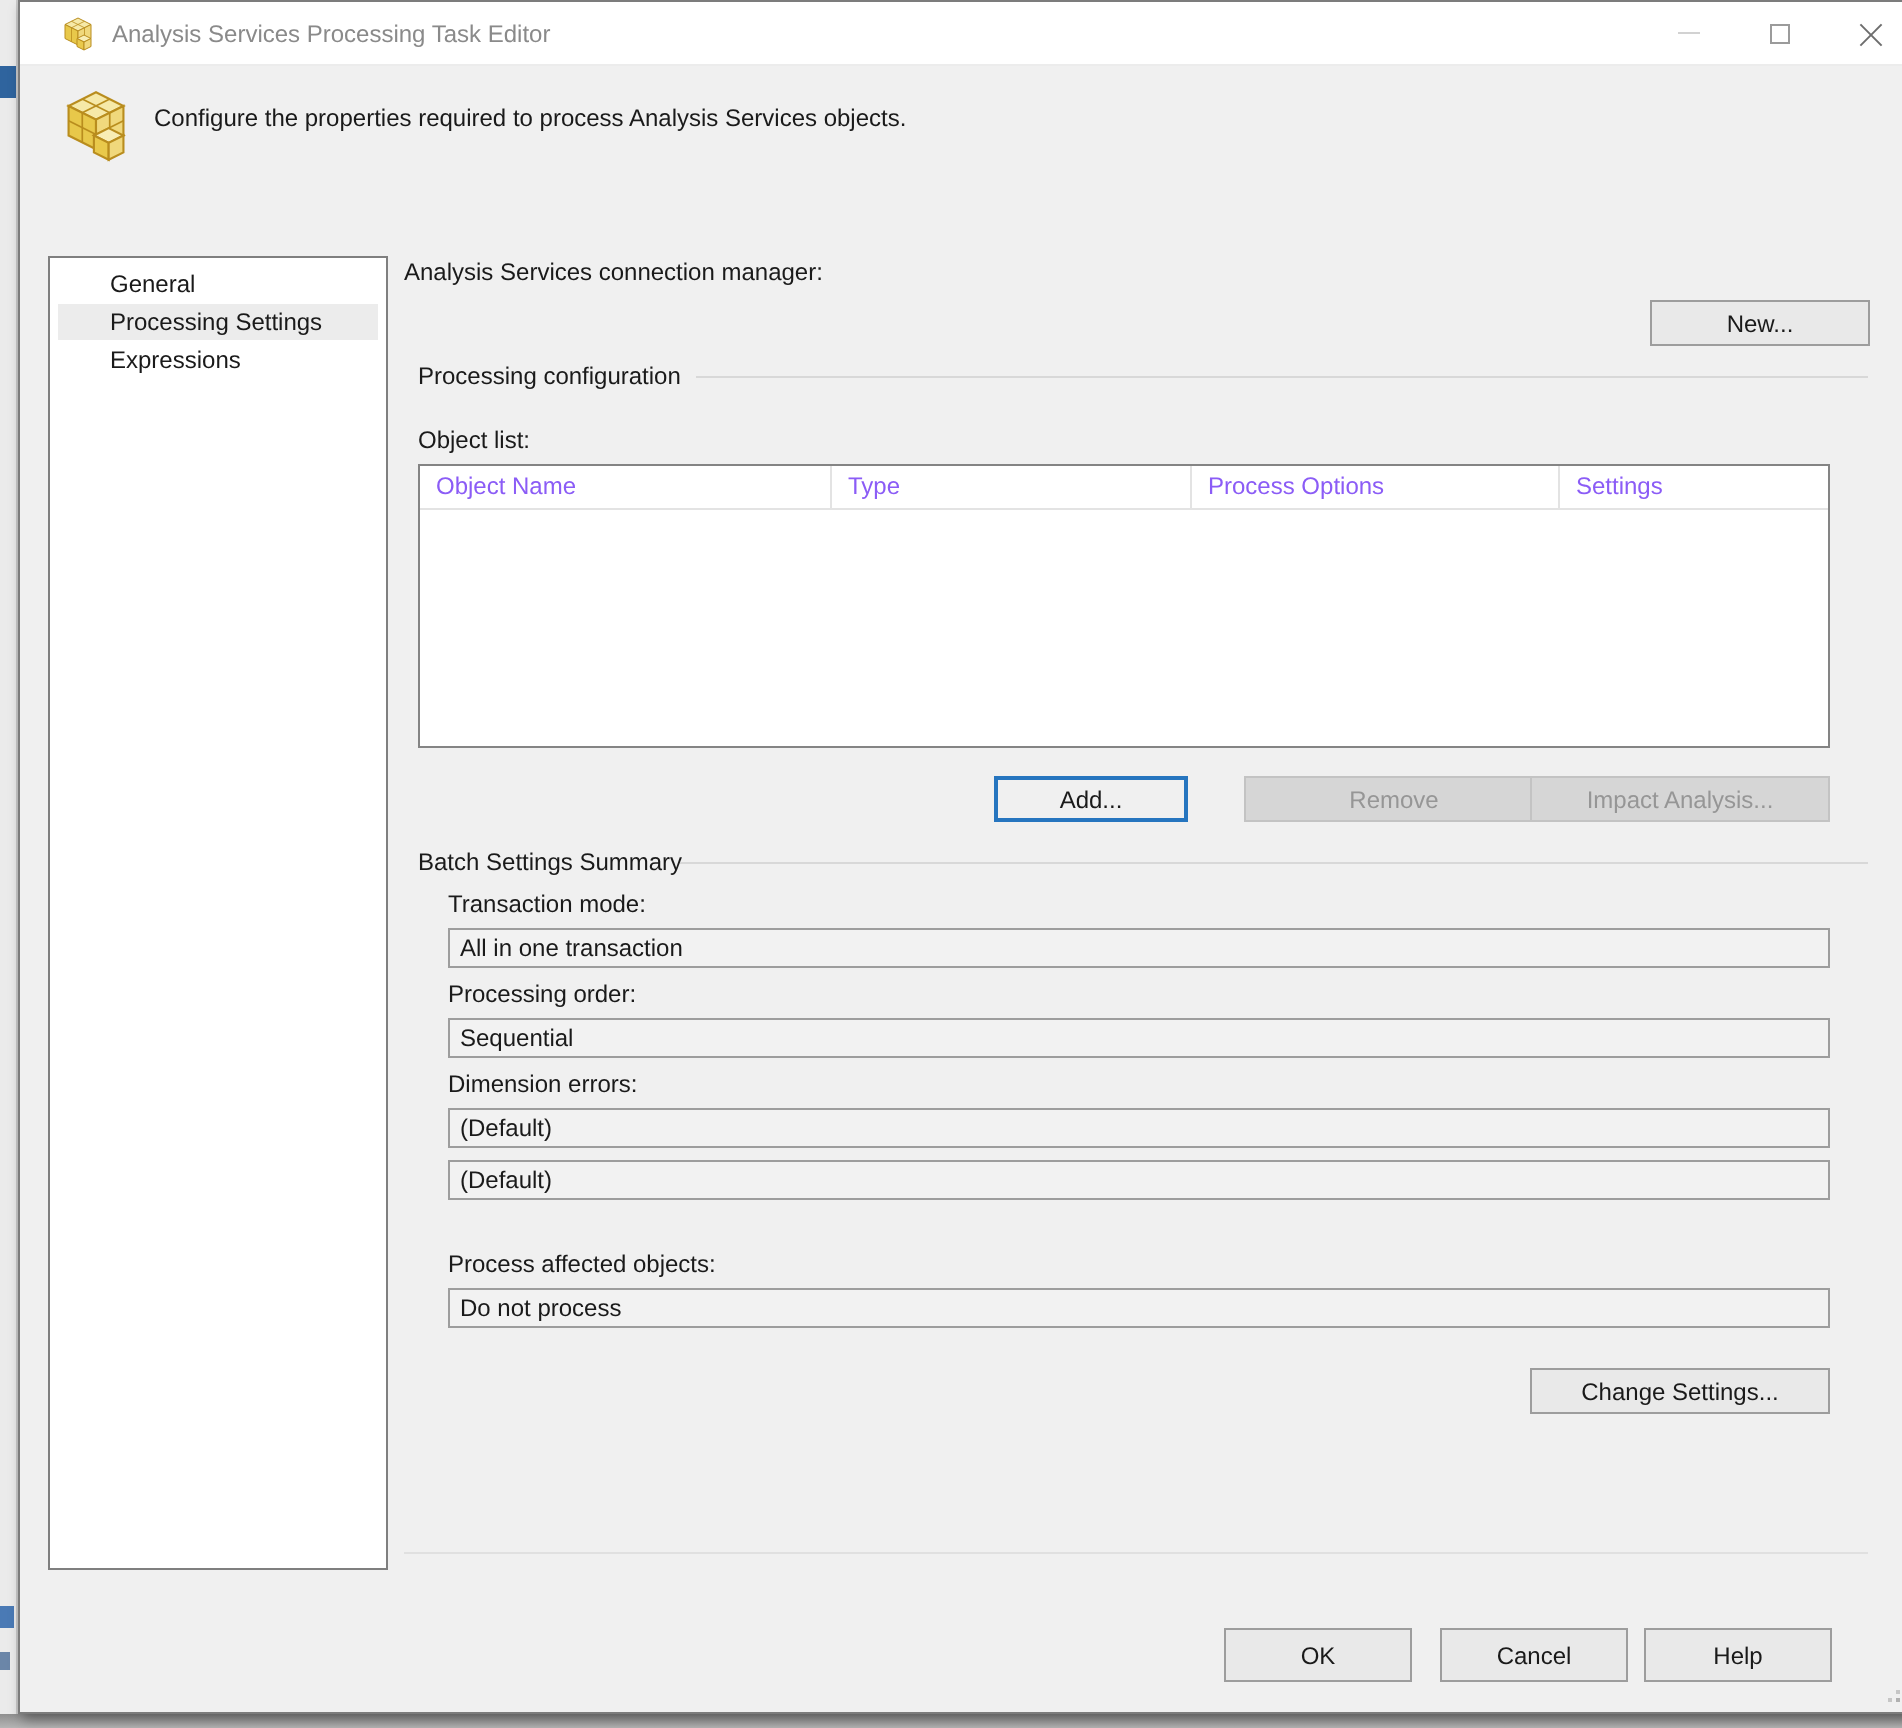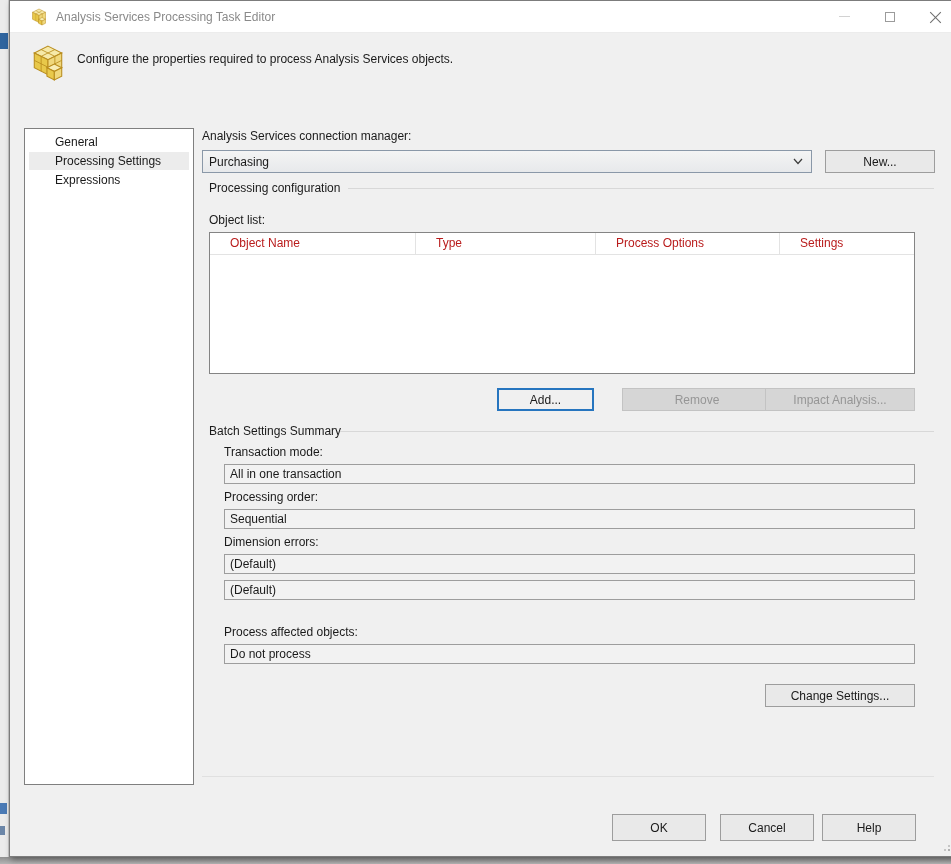--- a/index.html
+++ b/index.html
@@ -70,21 +70,21 @@
   .btn.default-focus { border:2px solid #2675bf; background:#f0f0f0; }
   .btn.disabled { background:#d6d6d6; border-color:#c3c3c3; color:#969696; }
 
   .group-line { position:absolute; height:1px; background:#d8d8d8; }
 
   .obj-table {
     position:absolute; left:7px; top:231px; width:706px; height:142px;
     background:#ffffff; border:1px solid #848484;
   }
   .obj-head { display:flex; height:22px; border-bottom:1px solid #e3e3e3; }
-  .obj-col { padding:3px 0 0 20px; color:#b91c1c; border-right:1px solid #e3e3e3; overflow:hidden; white-space:nowrap; }
+  .obj-col { padding:3px 0 0 8px; color:#8b5cf6; border-right:1px solid #e3e3e3; overflow:hidden; white-space:nowrap; }
   .obj-col:last-child { border-right:none; }
   .c0{width:206px;} .c1{width:180px;} .c2{width:184px;} .c3{flex:1;}
 
   .batch-fields { position:absolute; left:22px; top:444px; width:691px; }
   .bfield { height:45px; }
   .bfield .flabel { height:15px; margin-bottom:4px; }
   .bfield .fvalue {
     height:20px; line-height:18px; background:#f2f2f2;
     border:1px solid #9d9d9d; padding-left:5px; color:#1a1a1a;
   }
@@ -155,26 +155,20 @@
     <div style="height:3px"></div>
     <div class="side-item">General</div>
     <div class="side-item selected">Processing Settings</div>
     <div class="side-item">Expressions</div>
   </div>
 
   <div class="main">
 
     <span class="lbl" style="left:0; top:128px;">Analysis Services connection manager:</span>
 
-    <div class="combo">
-      <span class="combo-value">Purchasing</span>
-      <svg class="combo-arrow" viewBox="0 0 10 7">
-        <polyline points="1,1 5,5.5 9,1" fill="none" stroke="#3c3c3c" stroke-width="1.2"></polyline>
-      </svg>
-    </div>
     <div class="btn" style="left:623px; top:149px; width:110px; height:23px;">New...</div>
 
     <span class="lbl" style="left:7px; top:180px;">Processing configuration</span>
     <div class="group-line" style="left:146px; top:187px; width:586px;"></div>
 
     <span class="lbl" style="left:7px; top:212px;">Object list:</span>
 
     <div class="obj-table">
       <div class="obj-head">
         <div class="obj-col c0">Object Name</div>

